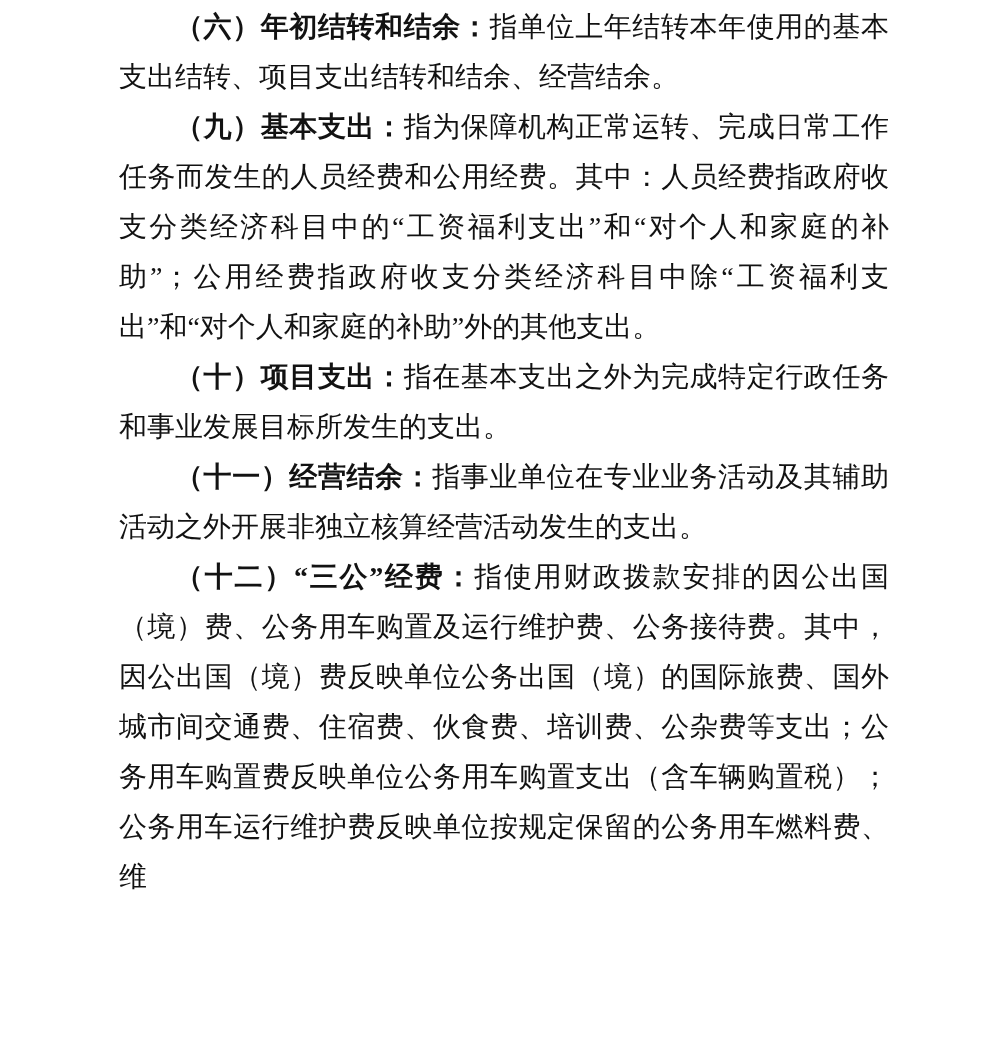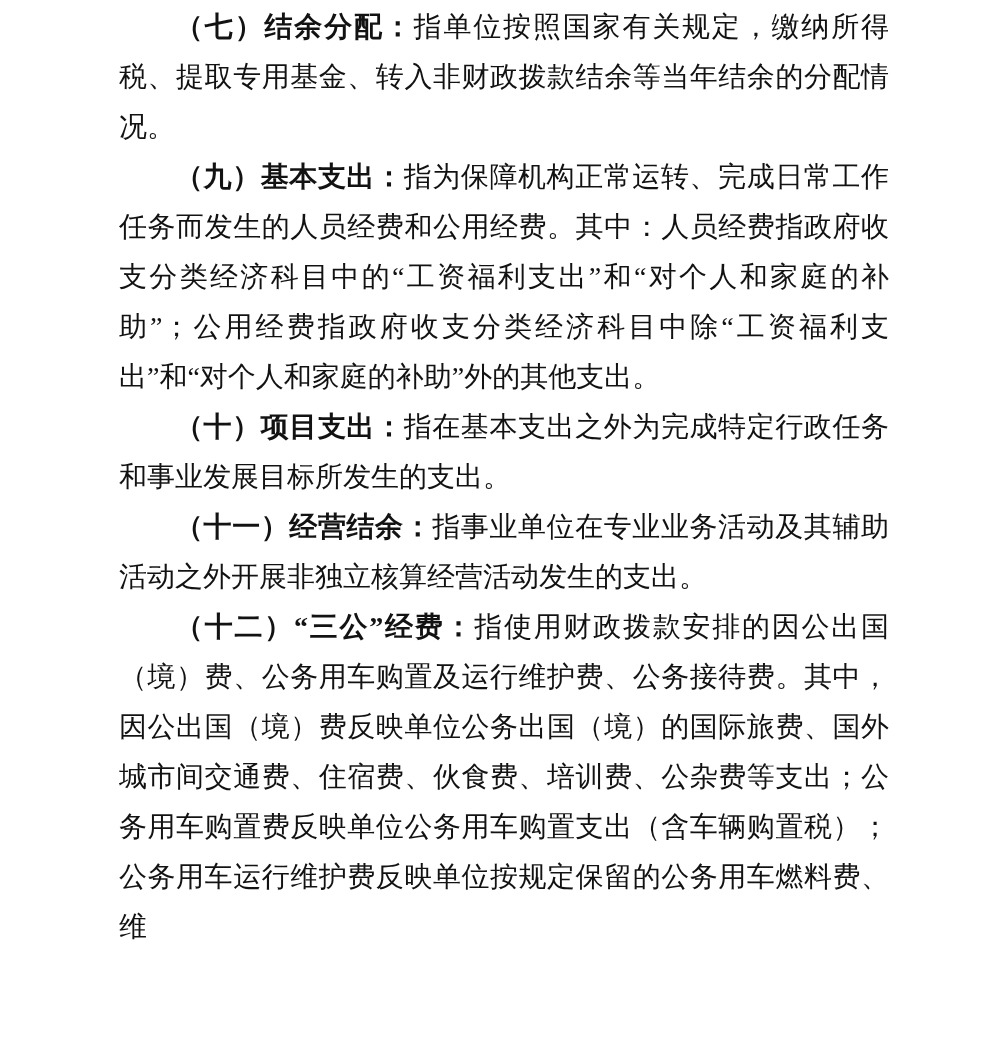--- a/index.html
+++ b/index.html
@@ -32,22 +32,22 @@
   }
   .head {
     font-weight: bold;
   }
 </style>
 </head>
 <body>
 
 <main class="doc">
 
+  <p class="para"><span class="head">（六）年初结转和结余：</span><span class="body-text">指单位上年结转本年使用的基本支出结转、项目支出结转和结余、经营结余。</span></p>
 
-  <p class="para"><span class="head">（七）结余分配：</span><span class="body-text">指单位按照国家有关规定，缴纳所得税、提取专用基金、转入非财政拨款结余等当年结余的分配情况。</span></p>
 
 
   <p class="para"><span class="head">（九）基本支出：</span><span class="body-text">指为保障机构正常运转、完成日常工作任务而发生的人员经费和公用经费。其中：人员经费指政府收支分类经济科目中的“工资福利支出”和“对个人和家庭的补助”；公用经费指政府收支分类经济科目中除“工资福利支出”和“对个人和家庭的补助”外的其他支出。</span></p>
 
   <p class="para"><span class="head">（十）项目支出：</span><span class="body-text">指在基本支出之外为完成特定行政任务和事业发展目标所发生的支出。</span></p>
 
   <p class="para"><span class="head">（十一）经营结余：</span><span class="body-text">指事业单位在专业业务活动及其辅助活动之外开展非独立核算经营活动发生的支出。</span></p>
 
   <p class="para"><span class="head">（十二）“三公”经费：</span><span class="body-text">指使用财政拨款安排的因公出国（境）费、公务用车购置及运行维护费、公务接待费。其中，因公出国（境）费反映单位公务出国（境）的国际旅费、国外城市间交通费、住宿费、伙食费、培训费、公杂费等支出；公务用车购置费反映单位公务用车购置支出（含车辆购置税）；公务用车运行维护费反映单位按规定保留的公务用车燃料费、维</span></p>
 

